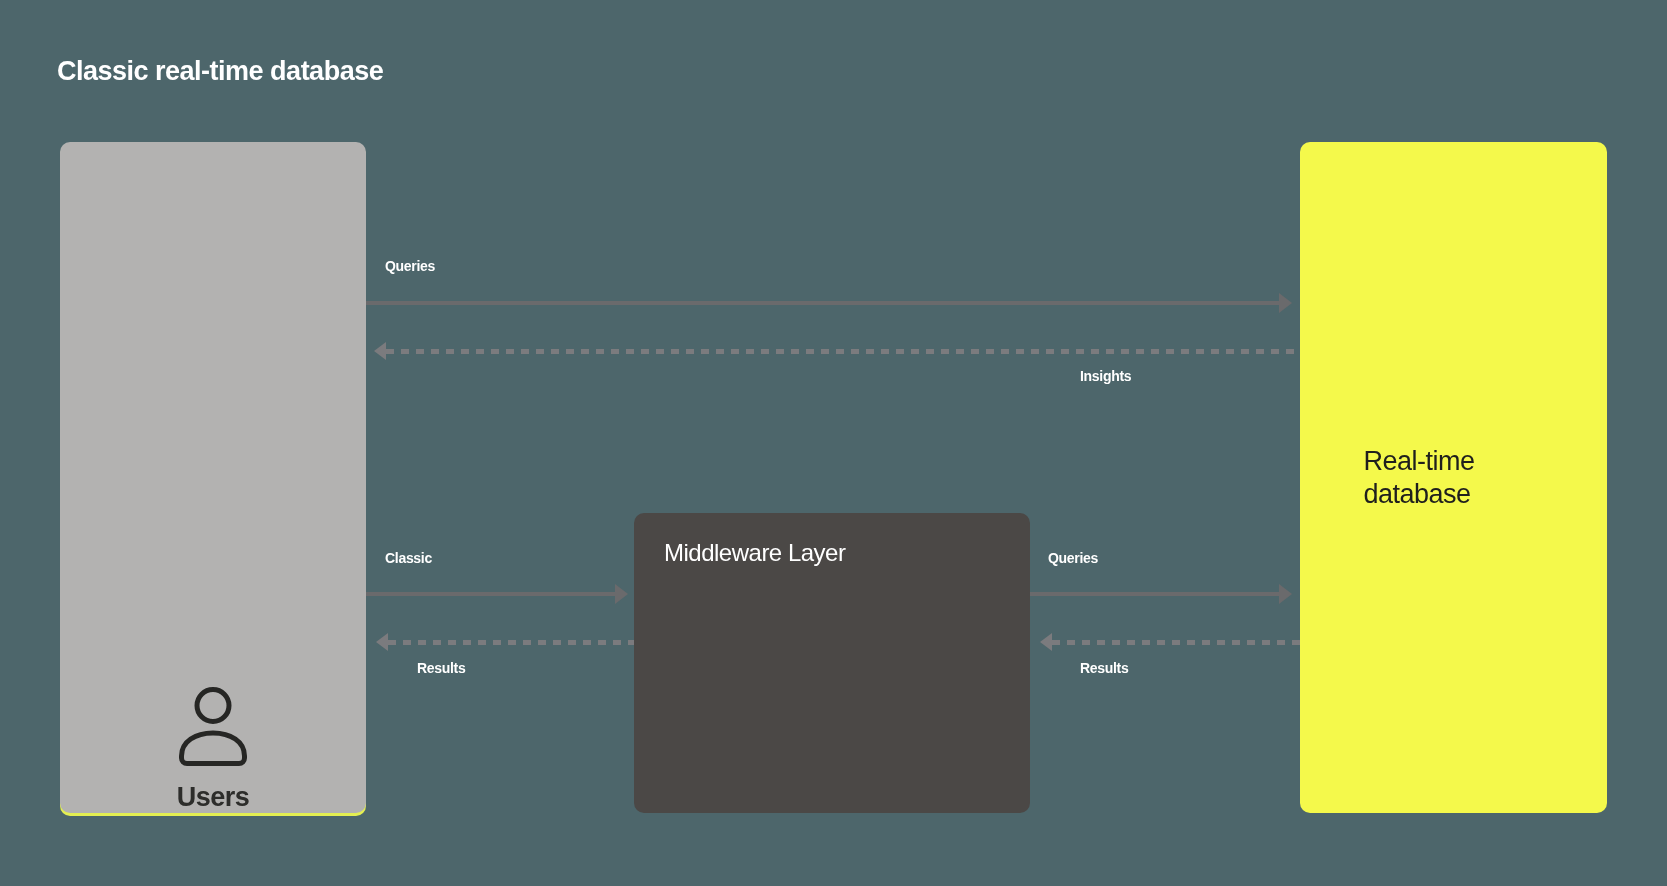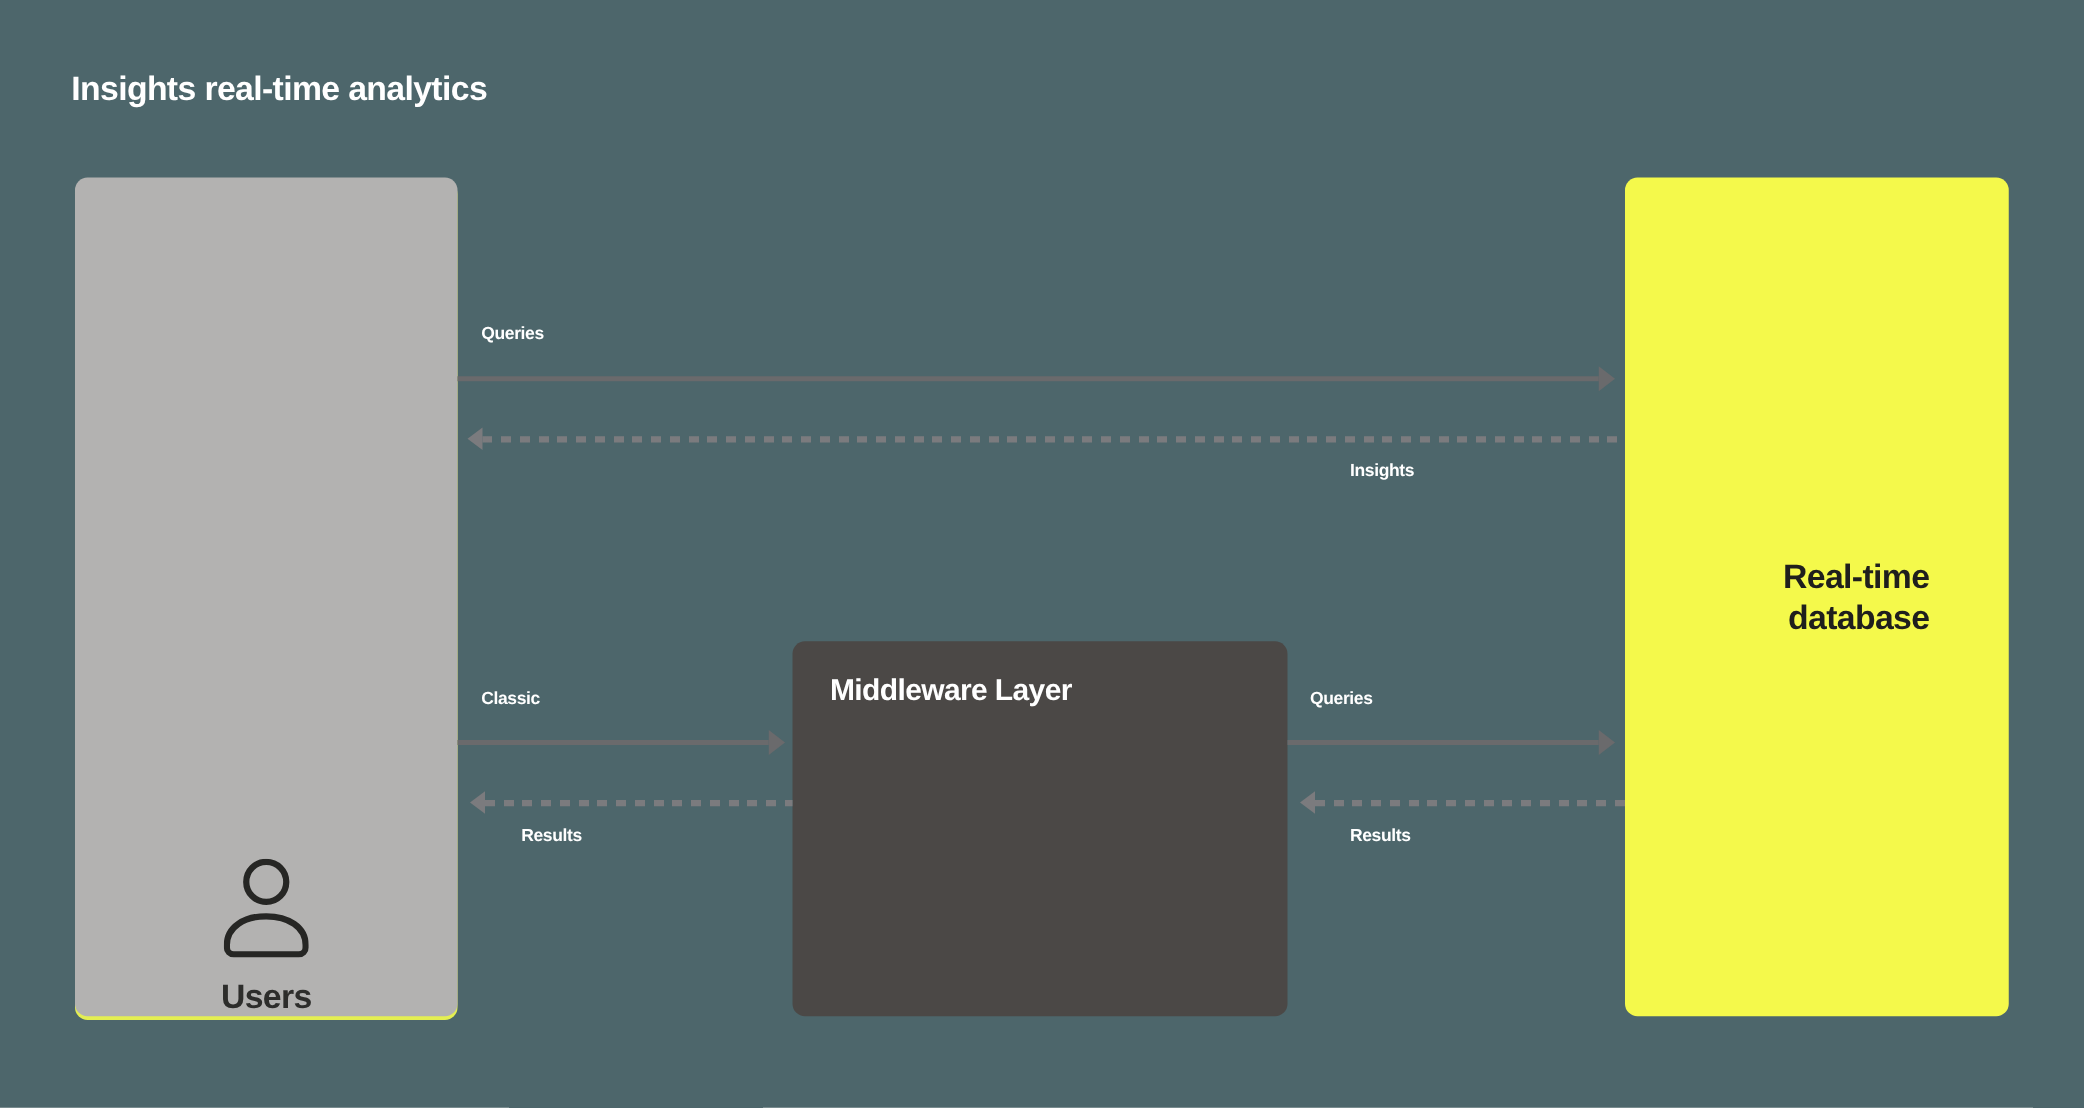--- a/index.html
+++ b/index.html
@@ -38,31 +38,31 @@
     margin-top: 16px;
     font-size: 27px; font-weight: 700; letter-spacing: -0.5px;
     color: var(--users_label_text, #2d2d2b);
   }
   .node-middleware {
     left: 634px; top: 513px; width: 396px; height: 300px;
     background: var(--node_middleware_bg, #4b4846);
   }
   .node-middleware-label {
     position: absolute; left: 30px; top: 26px;
-    font-size: 24px; font-weight: 700; letter-spacing: -0.5px;
+    font-size: 24px; font-weight: 400; letter-spacing: -0.5px;
     color: var(--label_text, #ffffff);
   }
   .node-database {
     left: 1300px; top: 142px; width: 307px; height: 671px;
     background: var(--node_database_bg, #f4f94b);
     display: flex; align-items: center; justify-content: center;
   }
   .node-database-label {
-    width: 180px; text-align: right;
-    font-size: 27px; font-weight: 700; letter-spacing: -0.5px;
+    width: 180px; text-align: left;
+    font-size: 27px; font-weight: 400; letter-spacing: -0.5px;
     line-height: 1.2;
     color: var(--database_label_text, #1f1f1d);
   }
   
   .edge-line-solid {
     position: absolute; height: 4px;
     background: var(--arrow_solid, #6a6a6c);
   }
   .edge-head-right {
     position: absolute; width: 0; height: 0;
@@ -87,21 +87,21 @@
     color: var(--label_text, #ffffff);
     white-space: nowrap;
   }
   .anchor-right { text-align: left; }
 </style>
 </head>
 <body>
 
 <div class="stage">
 
-  <h1 class="title">Insights real-time analytics</h1>
+  <h1 class="title">Classic real-time database</h1>
 
   <div class="node node-users">
     <svg class="user-icon" viewBox="0 0 68 79" fill="none" xmlns="http://www.w3.org/2000/svg">
       <circle cx="34" cy="18.5" r="16" stroke="#262624" stroke-width="5"></circle>
       <path d="M2.5 71 v-2 c0 -14.5 14 -23 31.5 -23 s31.5 8.5 31.5 23 v2 a5.5 5.5 0 0 1 -5.5 5.5 h-52 a5.5 5.5 0 0 1 -5.5 -5.5 z" stroke="#262624" stroke-width="5" stroke-linejoin="round"></path>
     </svg>
     <div class="node-users-label">Users</div>
   </div>
 
   <div class="node node-middleware">

